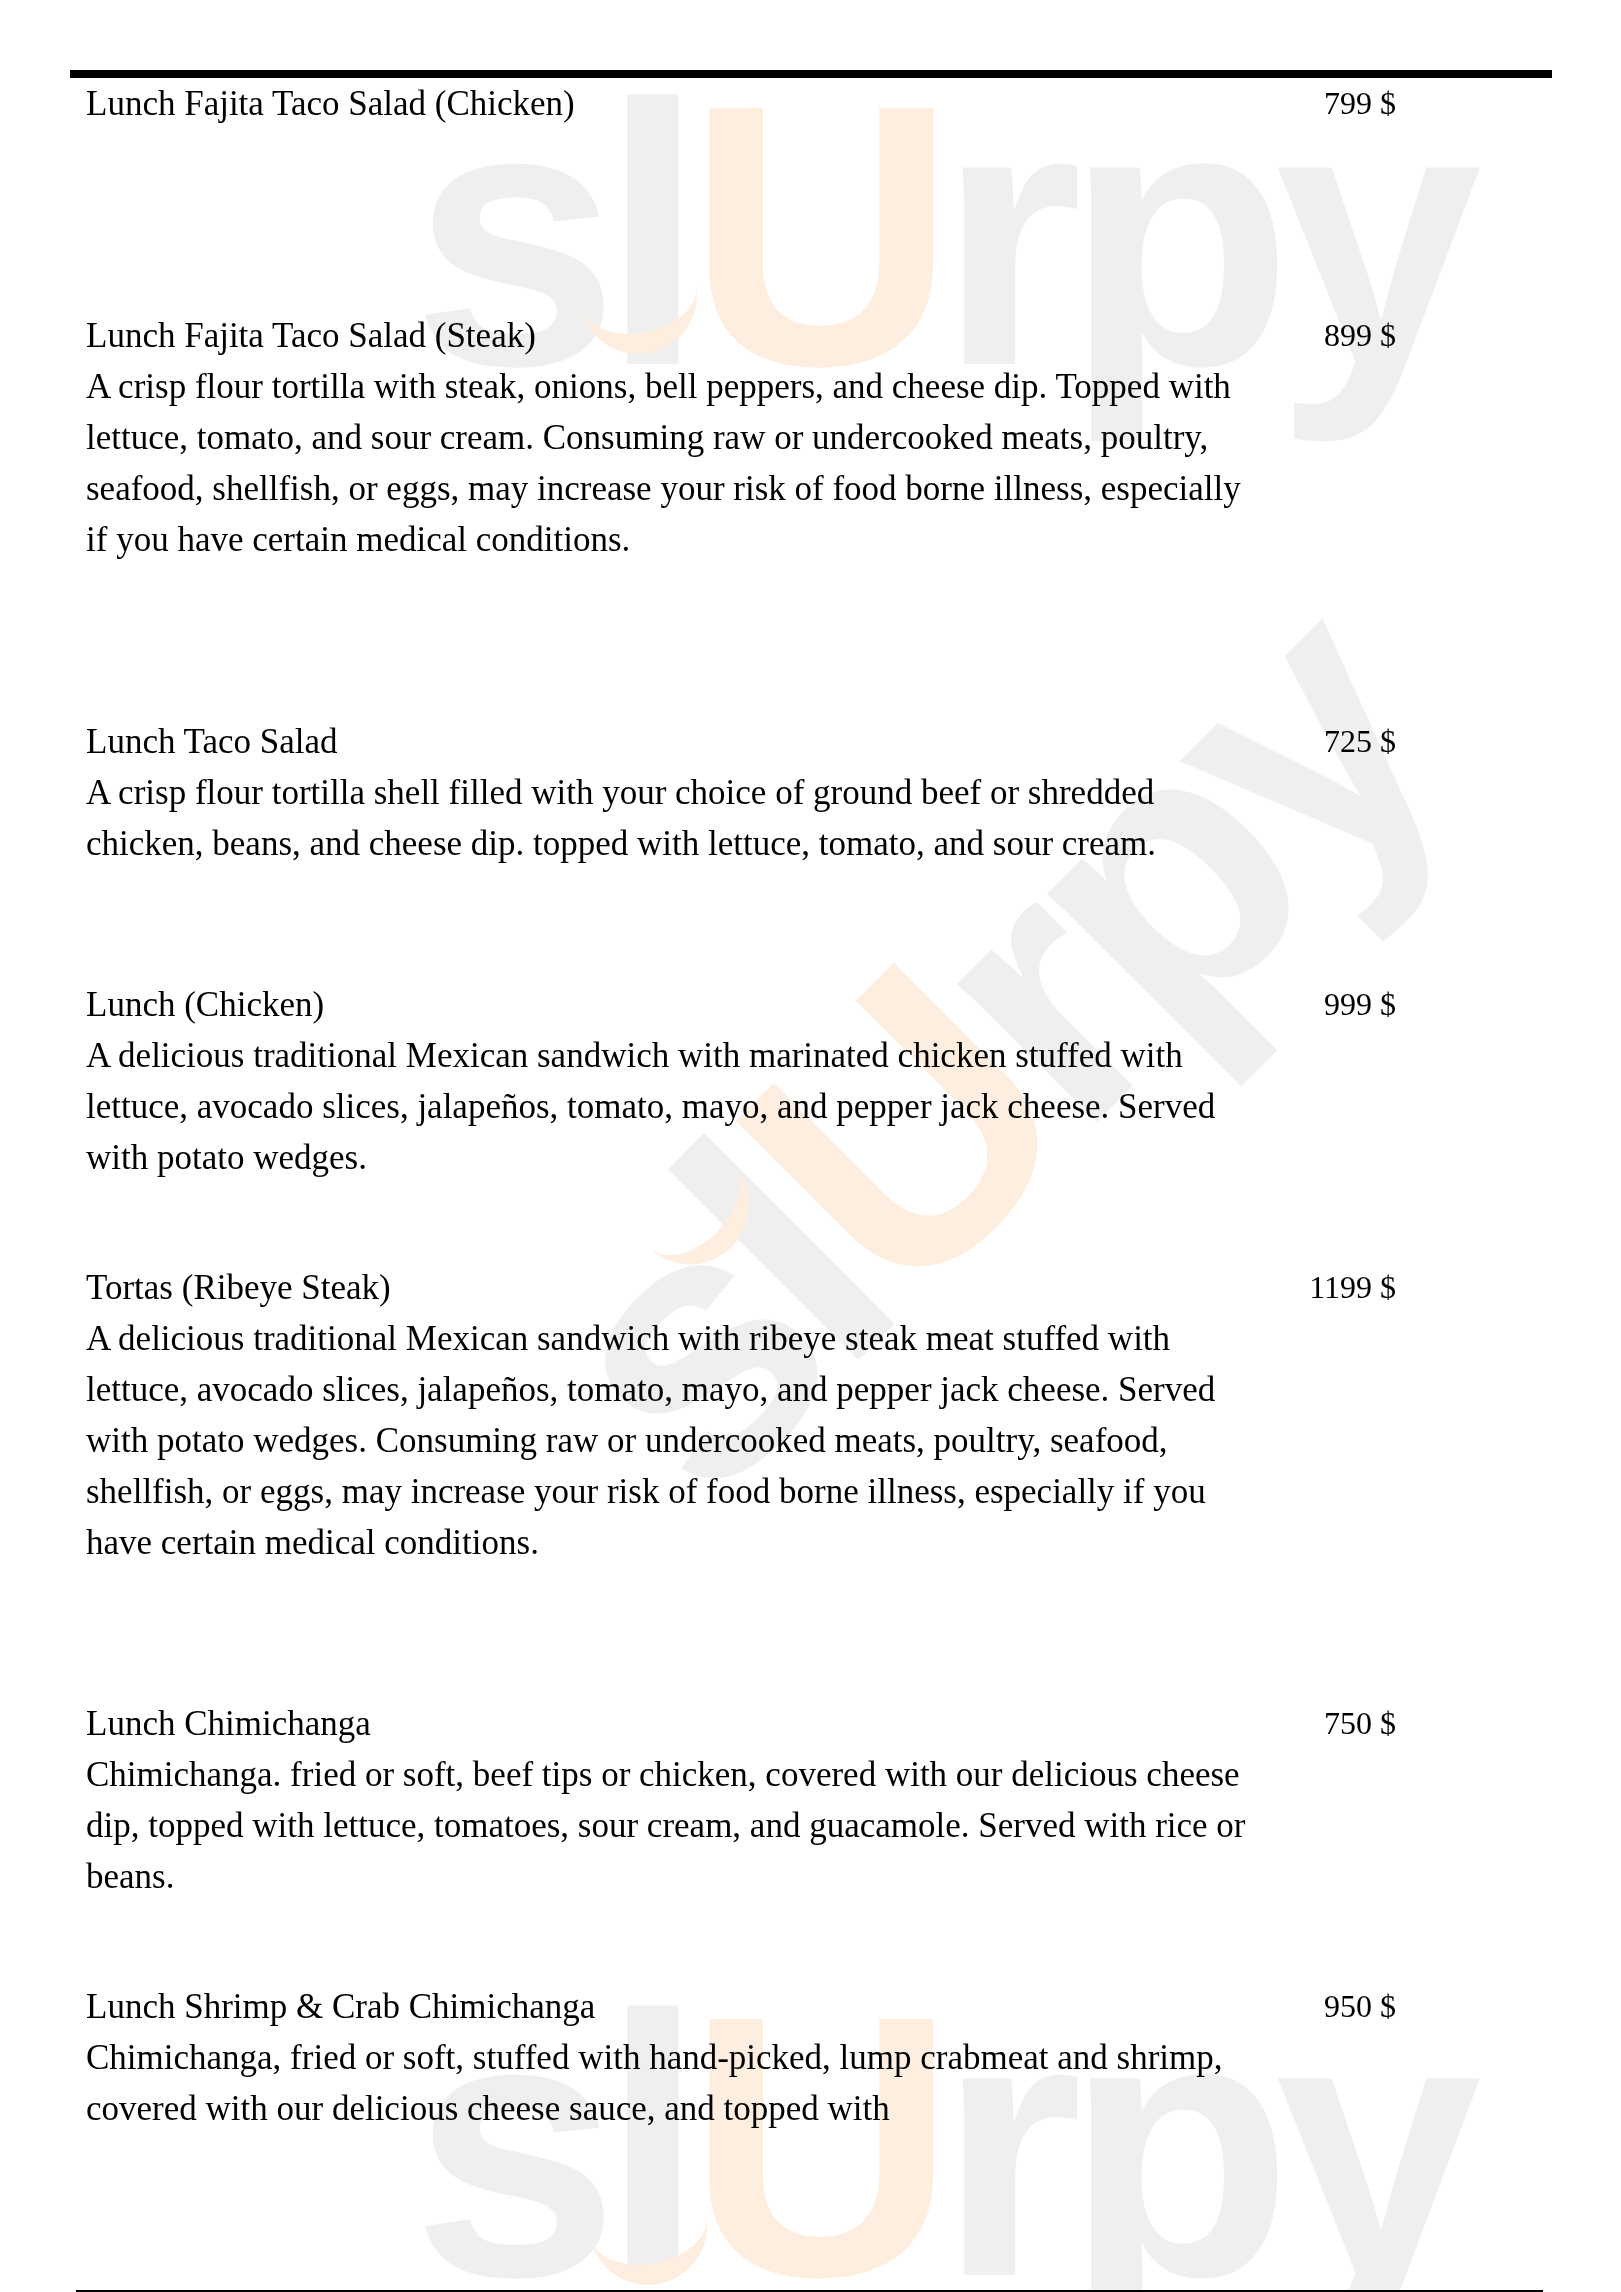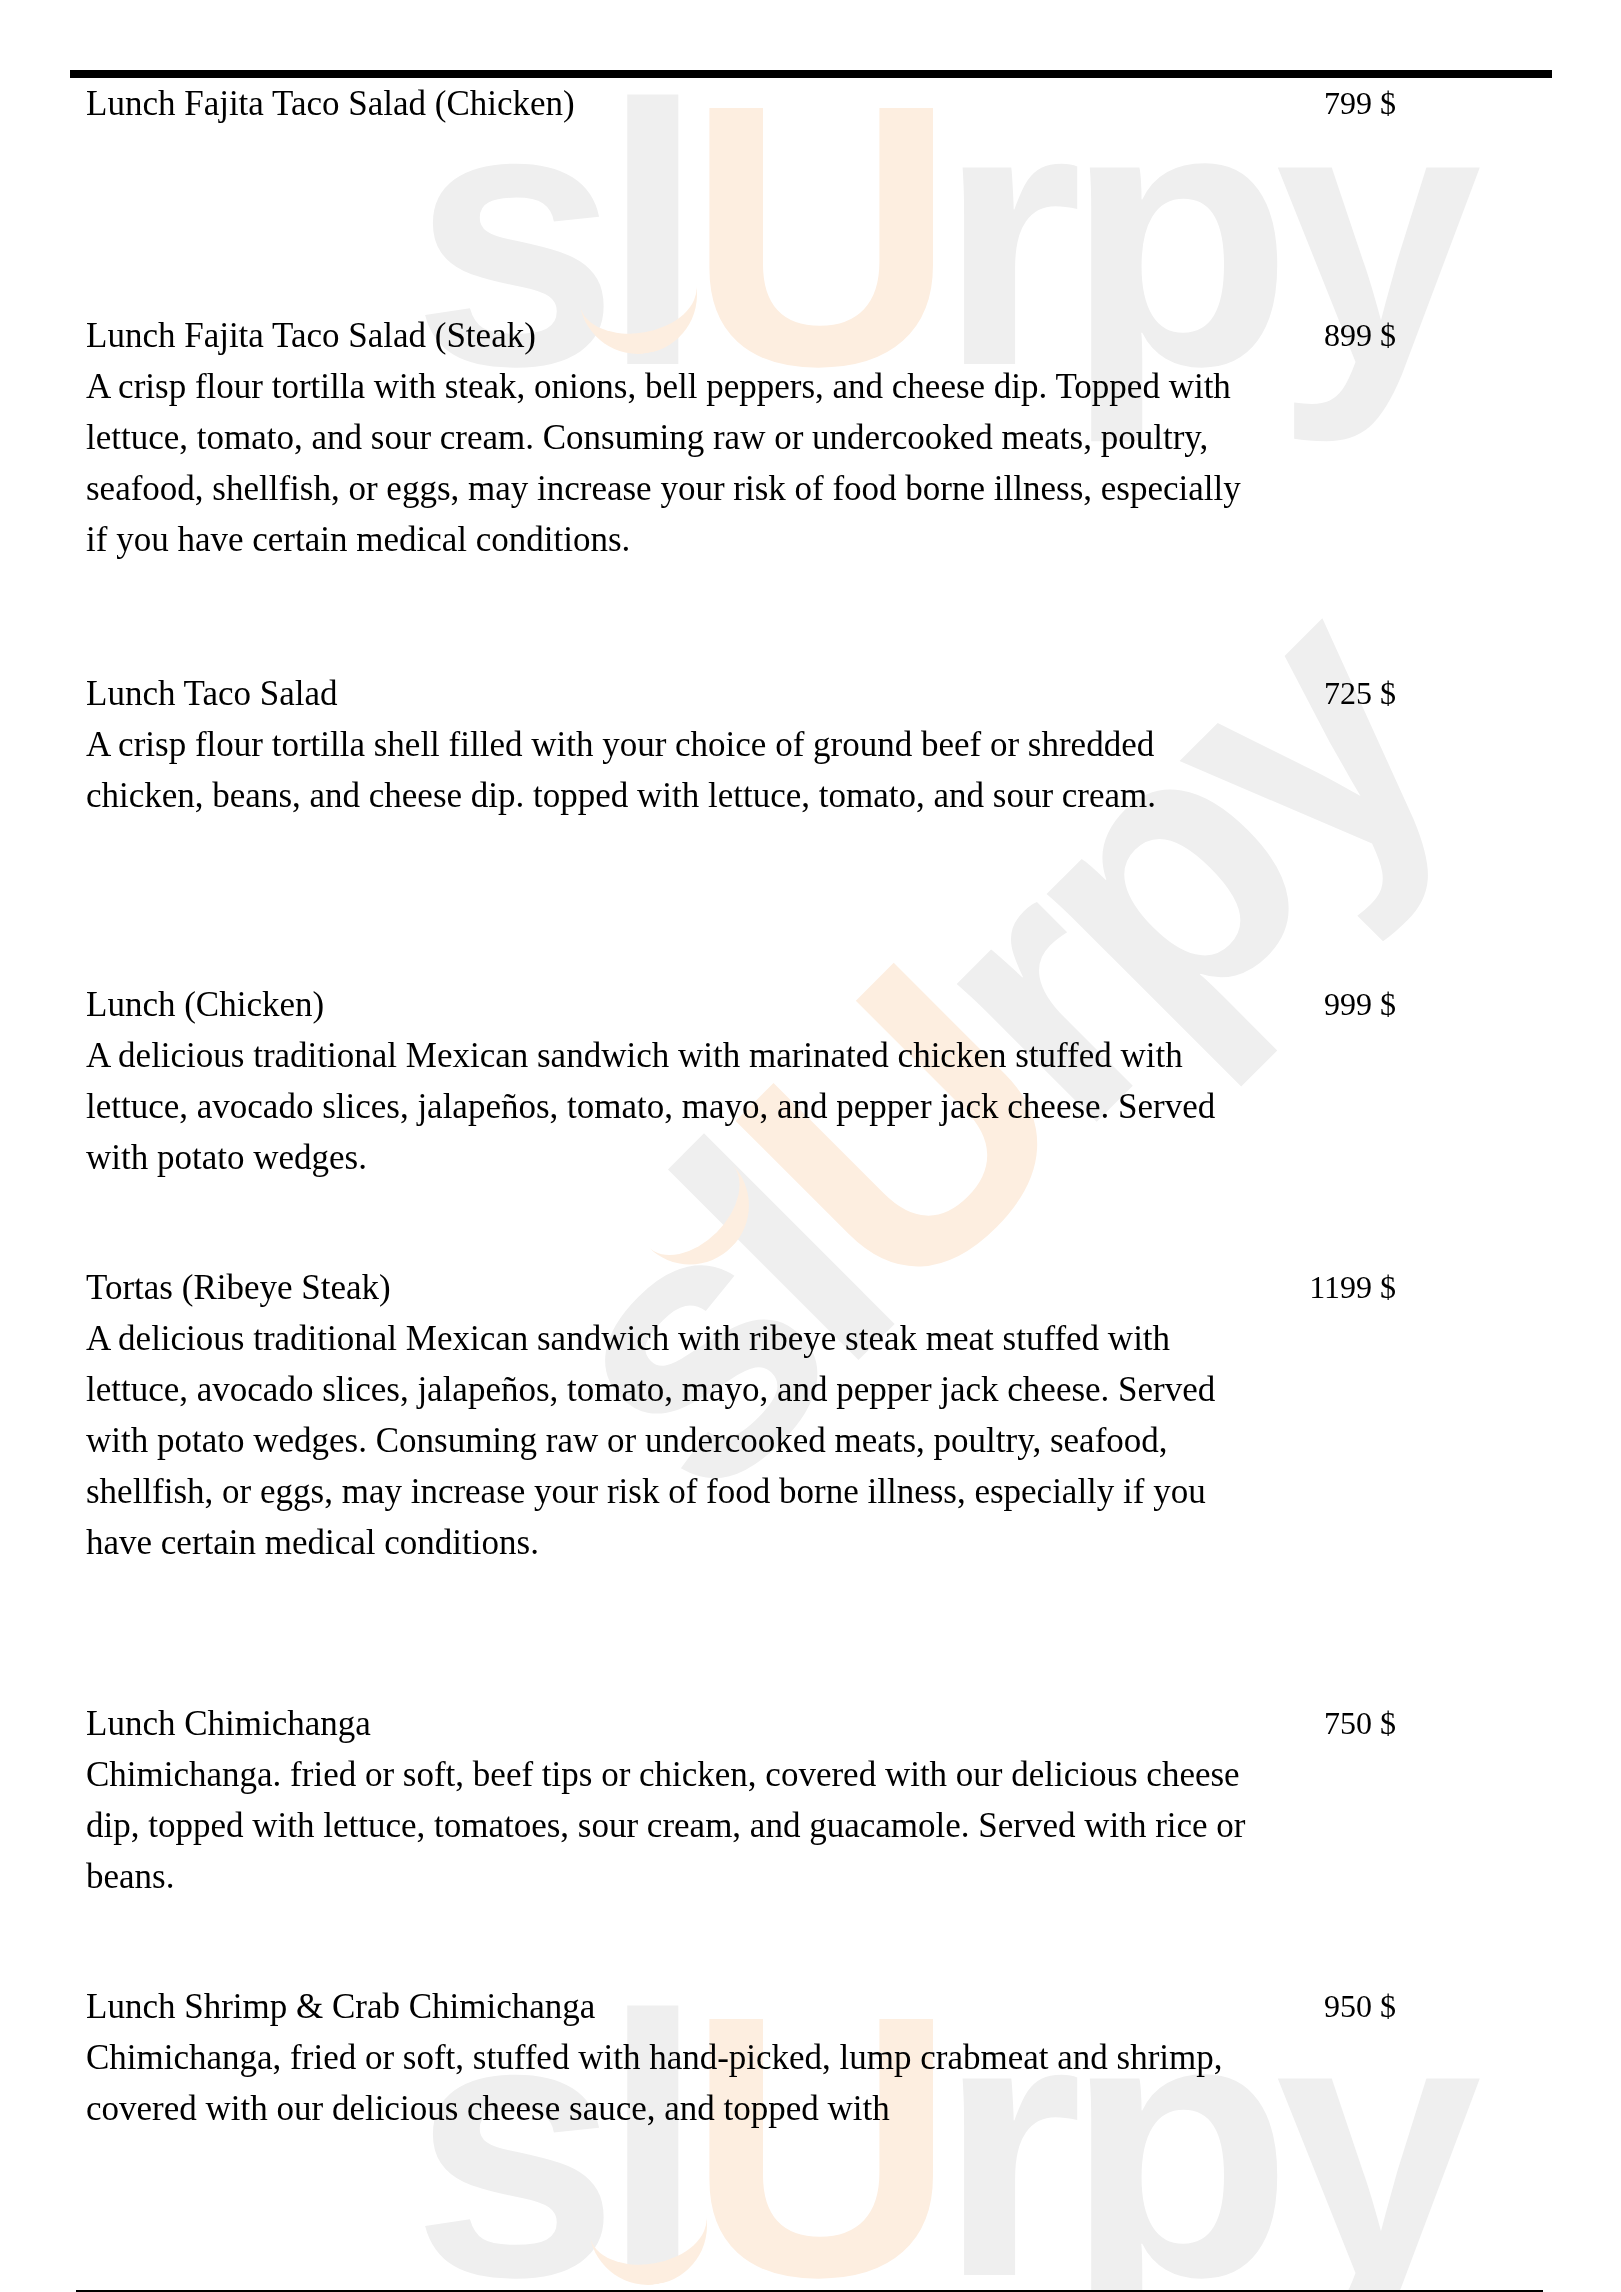--- a/index.html
+++ b/index.html
@@ -46,21 +46,21 @@
   <span class="name">Lunch Fajita Taco Salad (Chicken)</span>
   <span class="price">799 $</span>
 </div>
 
 <div class="item" style="top:310px;">
   <span class="name">Lunch Fajita Taco Salad (Steak)</span>
   <span class="price">899 $</span>
   <span class="desc">A crisp flour tortilla with steak, onions, bell peppers, and cheese dip. Topped with lettuce, tomato, and sour cream. Consuming raw or undercooked meats, poultry, seafood, shellfish, or eggs, may increase your risk of food borne illness, especially if you have certain medical conditions.</span>
 </div>
 
-<div class="item" style="top:668px;">
+<div class="item" style="top:716px;">
   <span class="name">Lunch Taco Salad</span>
   <span class="price">725 $</span>
   <span class="desc">A crisp flour tortilla shell filled with your choice of ground beef or shredded chicken, beans, and cheese dip. topped with lettuce, tomato, and sour cream.</span>
 </div>
 
 <div class="item" style="top:979px;">
   <span class="name">Lunch (Chicken)</span>
   <span class="price">999 $</span>
   <span class="desc">A delicious traditional Mexican sandwich with marinated chicken stuffed with lettuce, avocado slices, jalapeños, tomato, mayo, and pepper jack cheese. Served with potato wedges.</span>
 </div>

